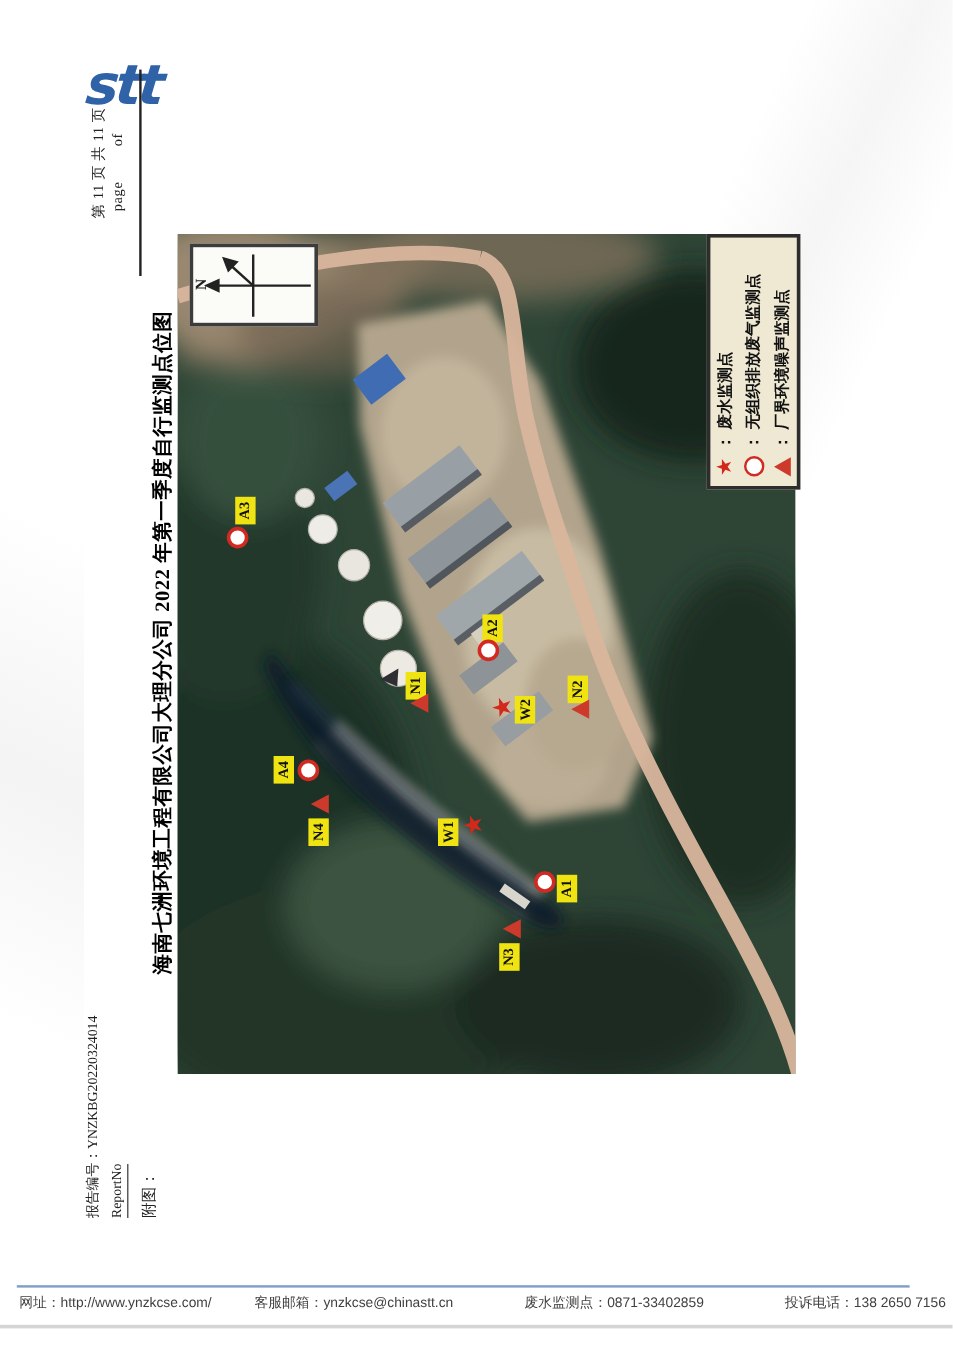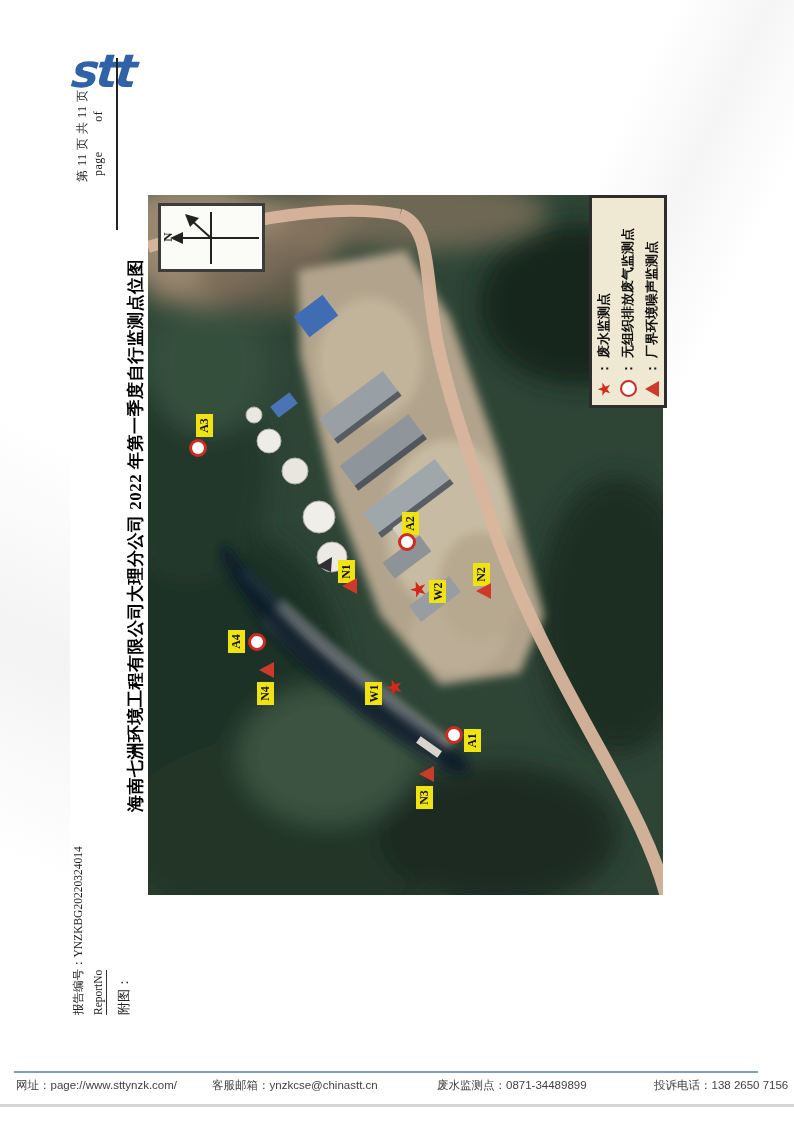--- a/index.html
+++ b/index.html
@@ -253,26 +253,26 @@
       <div class="rline">
         <span>报告编号：</span><span>YNZKBG20220324014</span>
       </div>
       <div class="rline"><span class="ul">ReportNo</span></div>
       <div class="rline att">附图：</div>
     </div>
   </div>
 
   <div class="f-blue"></div>
   <div class="f-text" style="left:16px;">
-    <span>网址：</span><span>page://www.sttynzk.com/</span>
+    <span>网址：</span><span>http://www.ynzkcse.com/</span>
   </div>
   <div class="f-text" style="left:212px;text-align:right;">
     <span>客服邮箱：</span><span>ynzkcse@chinastt.cn</span>
   </div>
   <div class="f-text" style="left:437px;">
-    <span>废水监测点：</span><span>0871-34489899</span>
+    <span>废水监测点：</span><span>0871-33402859</span>
   </div>
   <div class="f-text" style="left:654px;">
     <span>投诉电话：</span><span>138 2650 7156</span>
   </div>
   <div class="f-gray"></div>
 
 </div>
 
 </body></html>

